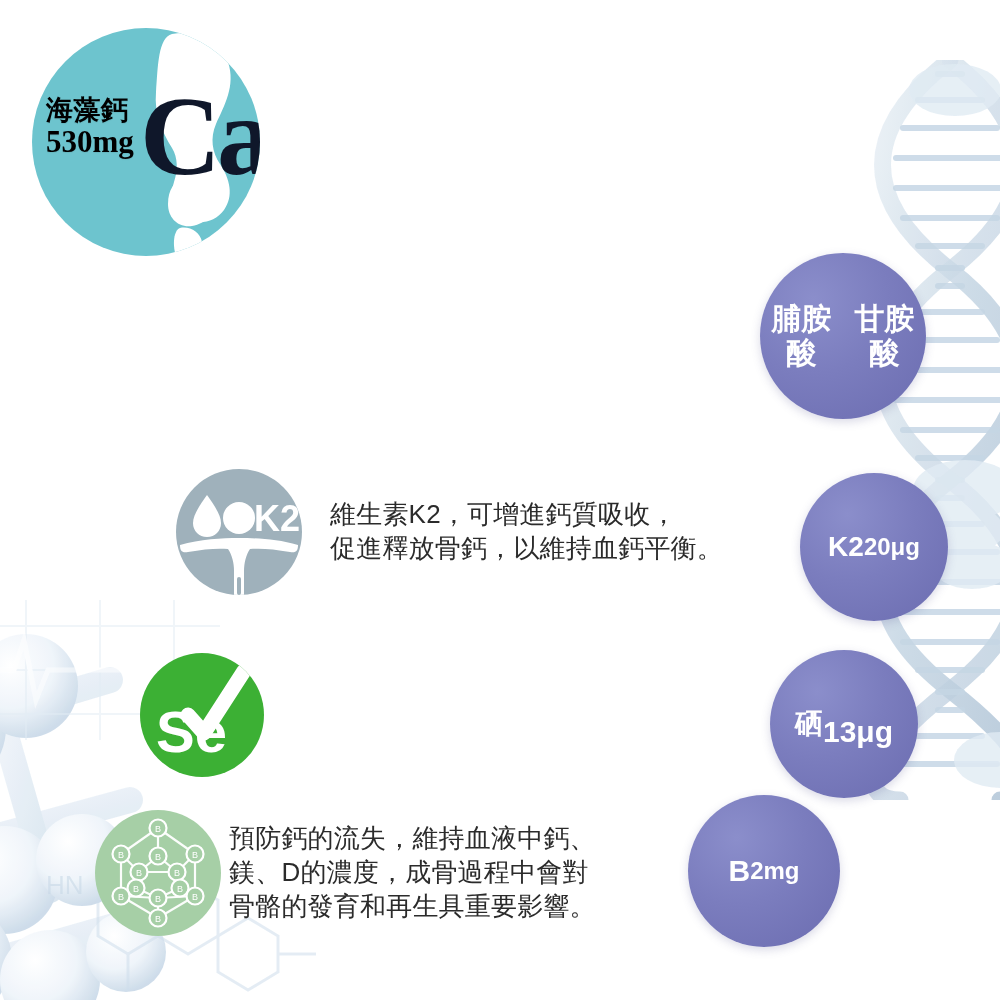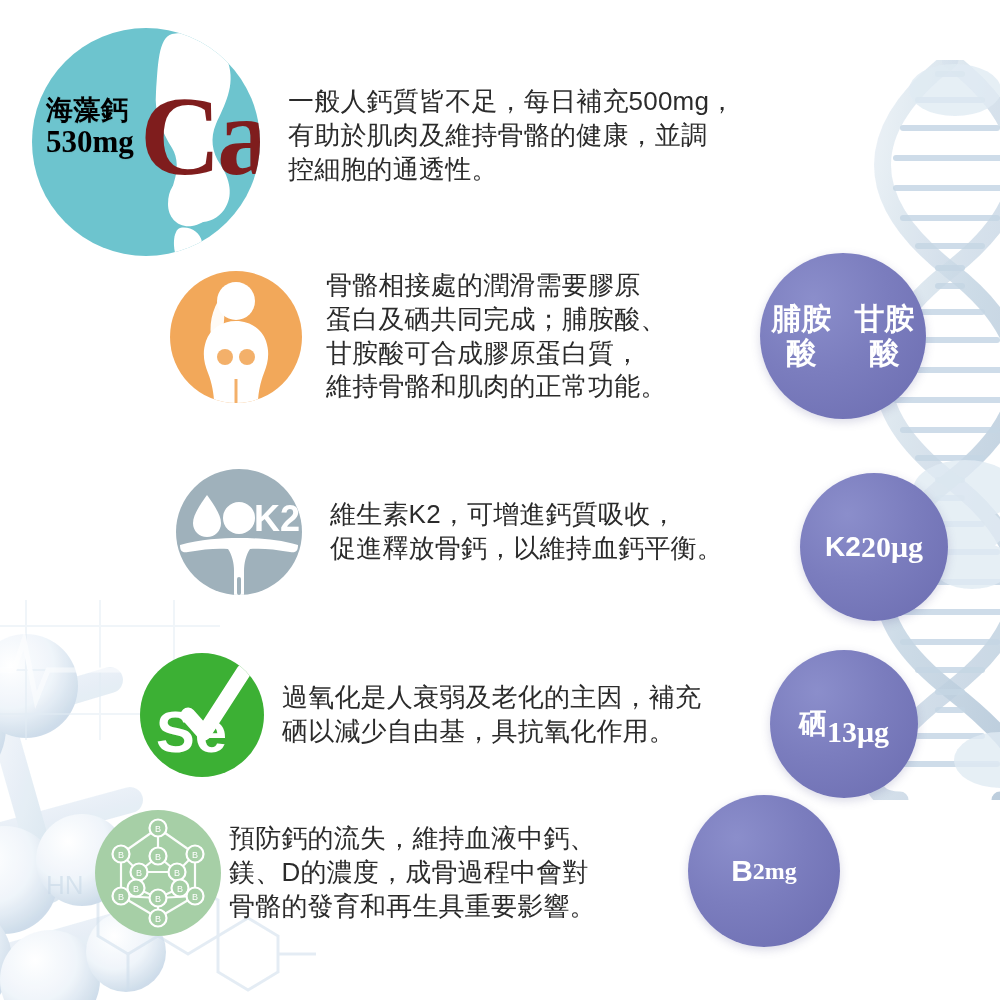--- a/index.html
+++ b/index.html
@@ -91,21 +91,21 @@
   }
   .ca-label .l1 { font-size: 27px; font-weight: 700; letter-spacing: .5px; display:block;}
   .ca-label .l2 { font-size: 31px; font-weight: 700; letter-spacing: 0px; display:block;font-family:Liberation Serif, serif;}
   .ca-sym {
     position: absolute;
     left: 108px;
     top: 52px;
     z-index: 2;
     font-size: 112px;
     font-weight: 700;
-    color: #7f1d1d;
+    color: #0f172a;
     font-family: "Liberation Serif", "DejaVu Serif", serif;
     line-height: 1;
     letter-spacing: -4px;
   }
   .ca-bone { position:absolute; left: 96px; top: 0; z-index: 1; }
 
   
   .woman-circle {
     width: 132px;
     height: 132px;
@@ -161,28 +161,28 @@
     flex-direction: row;
     align-items: center;
     justify-content: center;
     color: #ffffff;
     text-align: center;
     background: radial-gradient(circle at 32% 28%, #8b8ecb 0%, #7b7dbe 45%, #6b6cb0 100%);
     box-shadow: 0 3px 10px rgba(80,80,140,.22);
     line-height: 1.12;
   }
   .badge .b-line1 { display: block; font-weight: 700; }
-  .badge .b-line2 { display: block; font-weight: 700; font-family: Liberation Serif, serif; }
+  .badge .b-line2 { display: block; font-weight: 700; }
 
   #badge-amino { left: 760px; top: 253px; width: 166px; height: 166px; }
   #badge-amino .b-line1, #badge-amino .b-line2 { font-size: 30px; }
 
   #badge-k2 { left: 800px; top: 473px; width: 148px; height: 148px; }
   #badge-k2 .b-line1 { font-size: 28px; }
-  #badge-k2 .b-line2 { font-size: 30px; }
+  #badge-k2 .b-line2 { font-size: 24px; }
 
   #badge-se { left: 770px; top: 650px; width: 148px; height: 148px; }
   #badge-se .b-line1 { font-size: 28px; }
   #badge-se .b-line2 { font-size: 30px; margin-top: 16px; }
 
   #badge-b { left: 688px; top: 795px; width: 152px; height: 152px; }
   #badge-b .b-line1 { font-size: 30px; }
   #badge-b .b-line2 { font-size: 24px; }
 </style>
 </head>
@@ -332,50 +332,22 @@
                    C40,162 46,153 56,150 Z"></path>
           <path d="M52,200 C62,198 72,204 74,214 C76,224 70,228 60,228 L48,228 C44,216 46,202 52,200 Z"></path>
         </g>
       </svg>
       <span class="ca-sym">Ca</span>
       <span class="ca-label">
         <span class="l1">海藻鈣</span>
         <span class="l2">530mg</span>
       </span>
     </div>
-    <div class="copy" style="margin-left:28px; margin-top:-12px;">一般人鈣質皆不足，每日補充500mg，
-有助於肌肉及維持骨骼的健康，並調
-控細胞的通透性。</div>
-  </div>
-
-  <div class="row" id="row-amino" style="left:170px; top:269px;">
-    <div class="icon-circle woman-circle">
-      <svg width="132" height="132" viewBox="0 0 132 132">
-        <g fill="#ffffff">
-
-          <path d="M48,30 C40,44 38,62 44,76 C48,86 54,88 56,82 C58,74 52,62 54,50 C55,42 54,34 48,30 Z" opacity="0.95"></path>
-
-          <circle cx="66" cy="30" r="19"></circle>
-
-          <path d="M66,50 C80,50 92,58 96,70 C100,82 98,92 94,102
-                   C90,112 88,124 88,132 L44,132 C44,124 42,112 38,102
-                   C34,92 32,82 36,70 C40,58 52,50 66,50 Z"></path>
-        </g>
-        <g fill="#f2a85a" opacity="0.9">
-          <path d="M66,132 L66,108" stroke="#f2a85a" stroke-width="3"></path>
-          <circle cx="55" cy="86" r="8"></circle>
-          <circle cx="77" cy="86" r="8"></circle>
-        </g>
-      </svg>
-    </div>
-    <div class="copy" style="margin-left:24px;">骨骼相接處的潤滑需要膠原
-蛋白及硒共同完成；脯胺酸、
-甘胺酸可合成膠原蛋白質，
-維持骨骼和肌肉的正常功能。</div>
-  </div>
+  </div>
+
 
   <div class="badge" id="badge-amino">
     <span class="b-line1">脯胺酸</span>
     <span class="b-line2">甘胺酸</span>
   </div>
 
   <div class="row" id="row-k2" style="left:176px; top:469px;">
     <div class="icon-circle k2-circle">
       <svg width="126" height="126" viewBox="0 0 126 126">
         <g fill="#ffffff">
@@ -405,22 +377,20 @@
     <span class="b-line2">20μg</span>
   </div>
 
   <div class="row" id="row-selenium" style="left:140px; top:653px;">
     <div class="icon-circle se-circle">
       <span class="se-text">Se</span>
       <svg width="124" height="124" viewBox="0 0 124 124" style="position:absolute;left:0;top:0;">
         <path d="M48,62 L64,80 L104,18" fill="none" stroke="#ffffff" stroke-width="15" stroke-linecap="round" stroke-linejoin="round"></path>
       </svg>
     </div>
-    <div class="copy" style="margin-left:18px;">過氧化是人衰弱及老化的主因，補充
-硒以減少自由基，具抗氧化作用。</div>
   </div>
 
   <div class="badge" id="badge-se">
     <span class="b-line1">硒</span>
     <span class="b-line2">13μg</span>
   </div>
 
   <div class="row" id="row-boron" style="left:95px; top:810px;">
     <div class="icon-circle b-circle">
       <svg width="126" height="126" viewBox="0 0 126 126">

